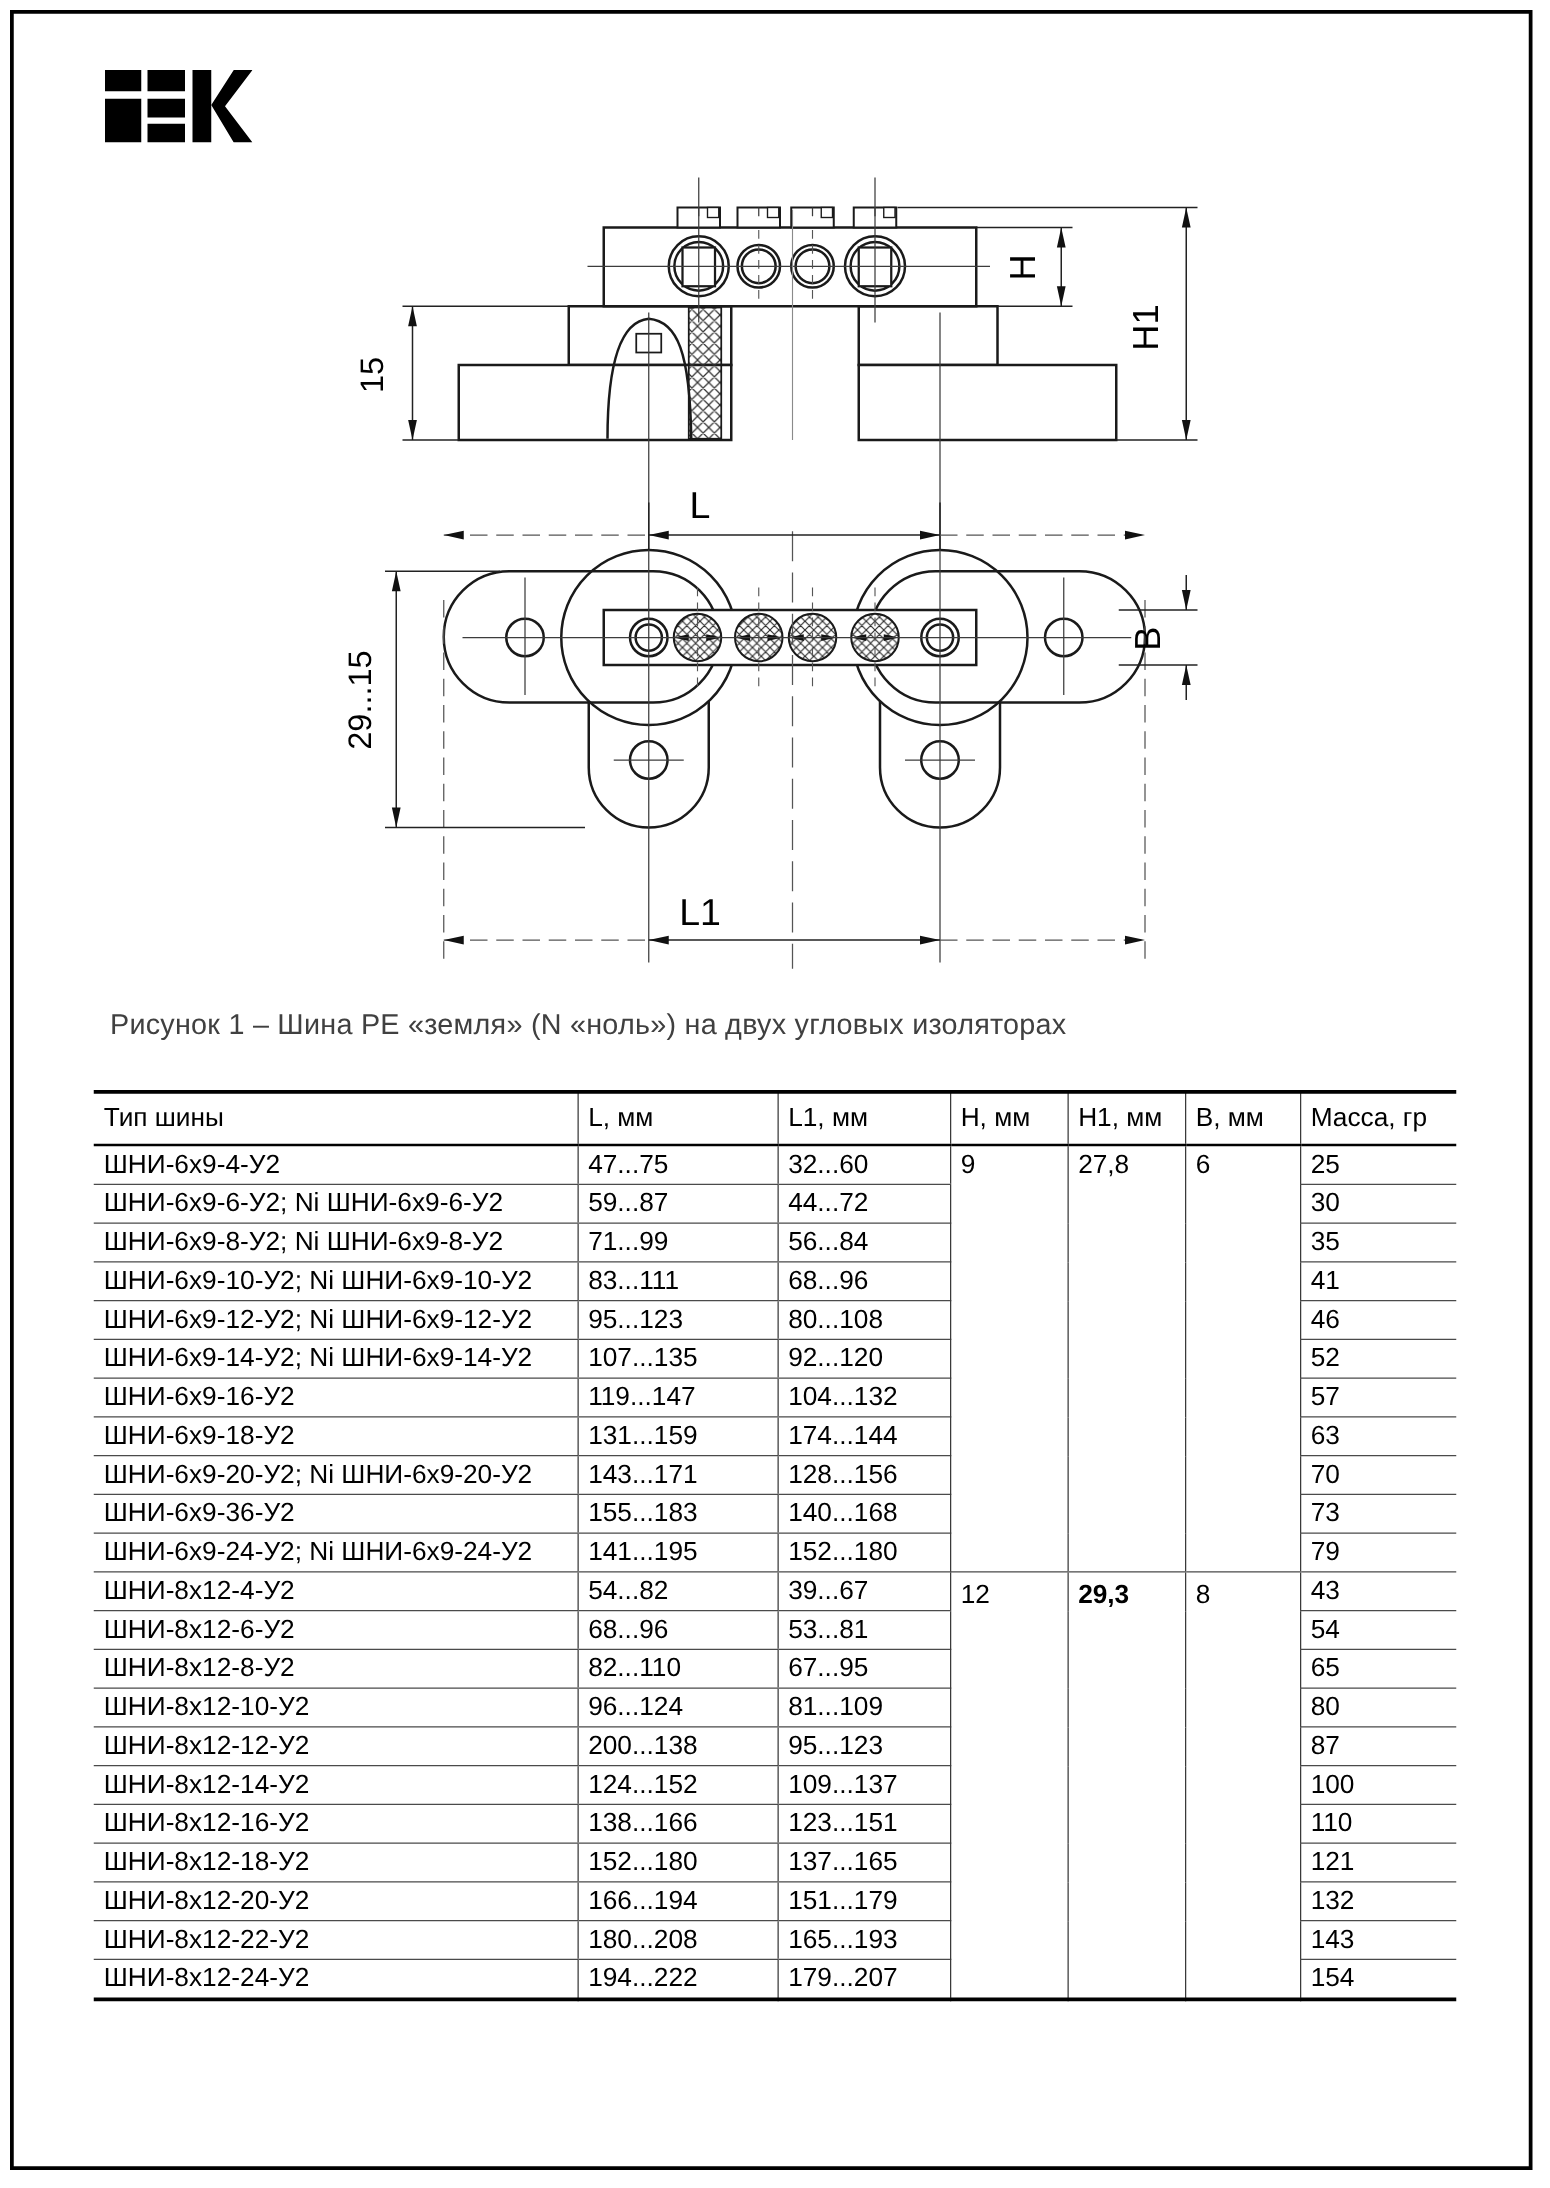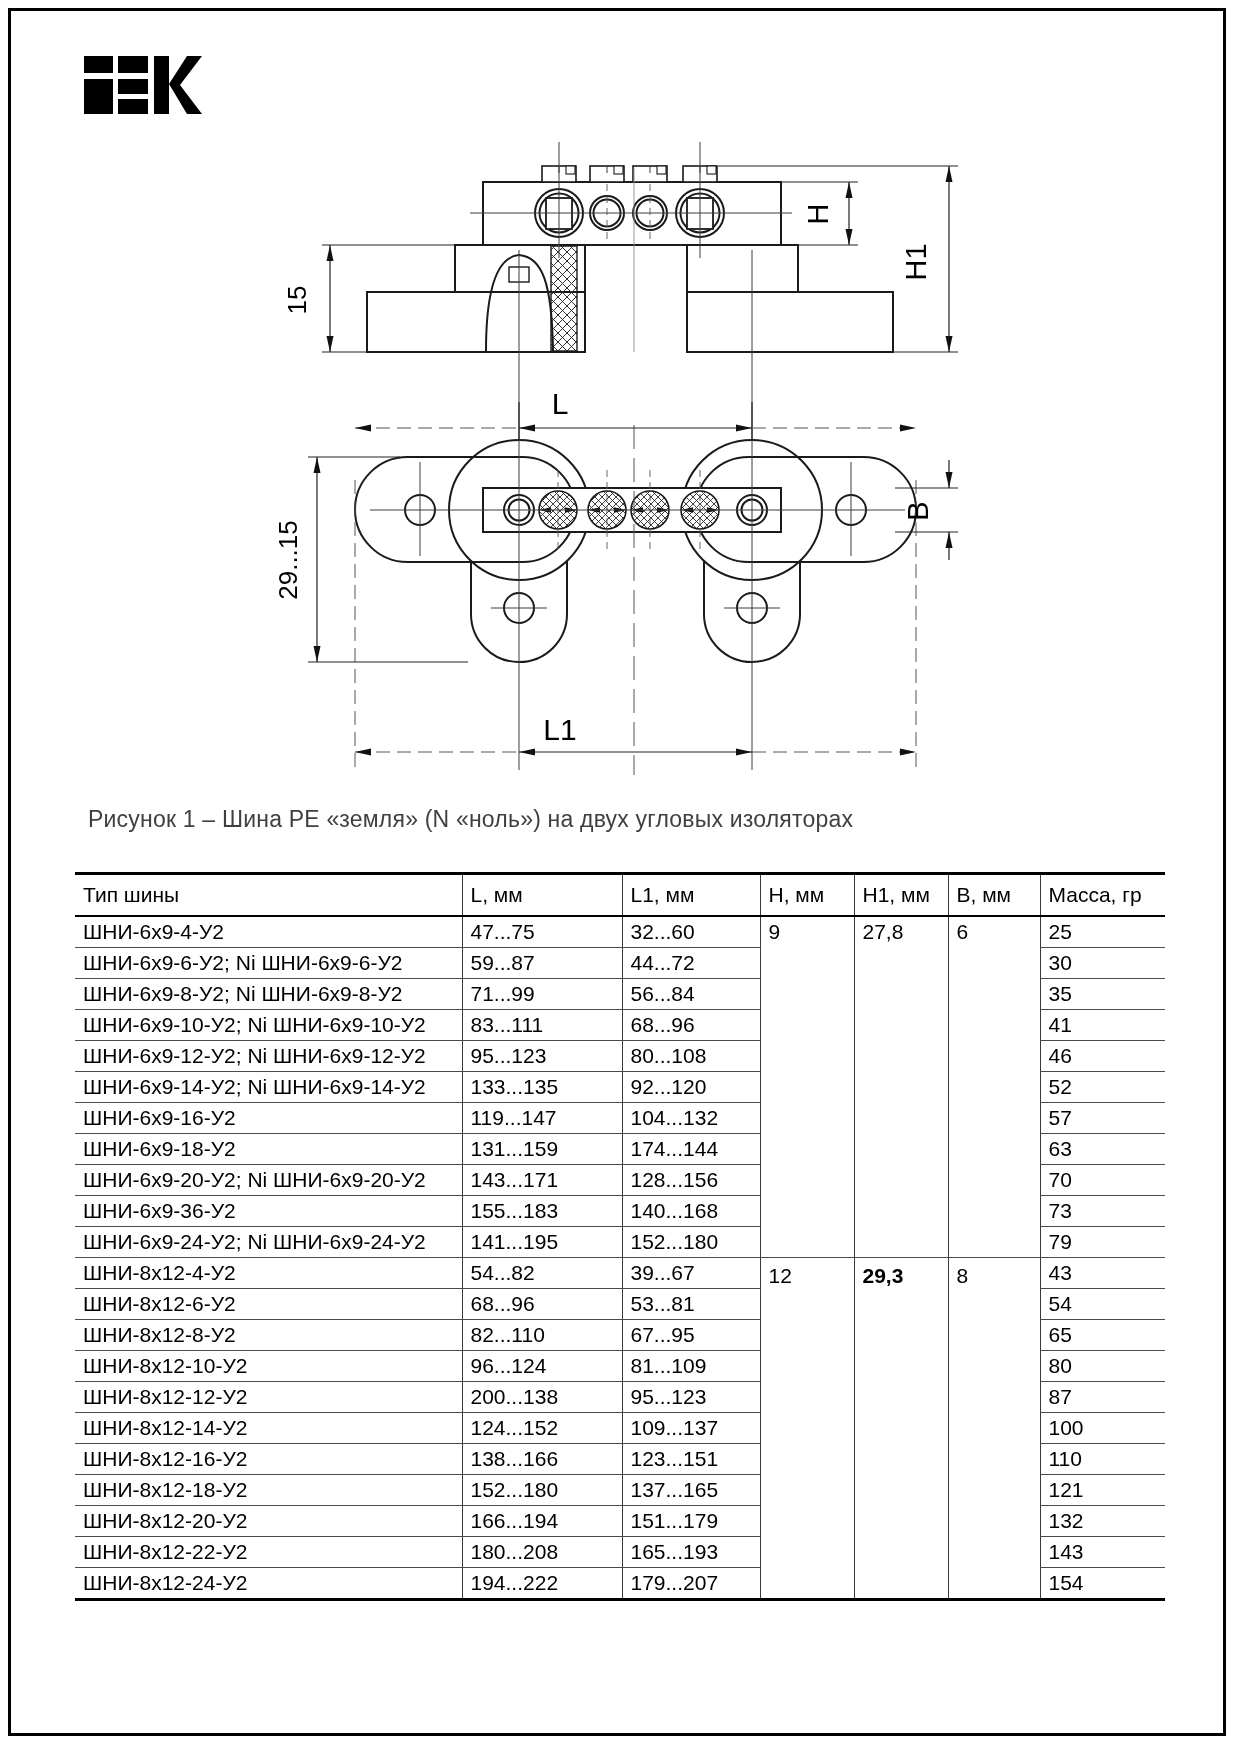--- a/index.html
+++ b/index.html
@@ -305,21 +305,21 @@
         <td class="vline hline">41</td>
       </tr>
       <tr>
         <td class="hline">ШНИ-6x9-12-У2; Ni ШНИ-6x9-12-У2</td>
         <td class="vline hline">95...123</td>
         <td class="vline hline">80...108</td>
         <td class="vline hline">46</td>
       </tr>
       <tr>
         <td class="hline">ШНИ-6x9-14-У2; Ni ШНИ-6x9-14-У2</td>
-        <td class="vline hline">133...135</td>
+        <td class="vline hline">107...135</td>
         <td class="vline hline">92...120</td>
         <td class="vline hline">52</td>
       </tr>
       <tr>
         <td class="hline">ШНИ-6x9-16-У2</td>
         <td class="vline hline">119...147</td>
         <td class="vline hline">104...132</td>
         <td class="vline hline">57</td>
       </tr>
       <tr>

